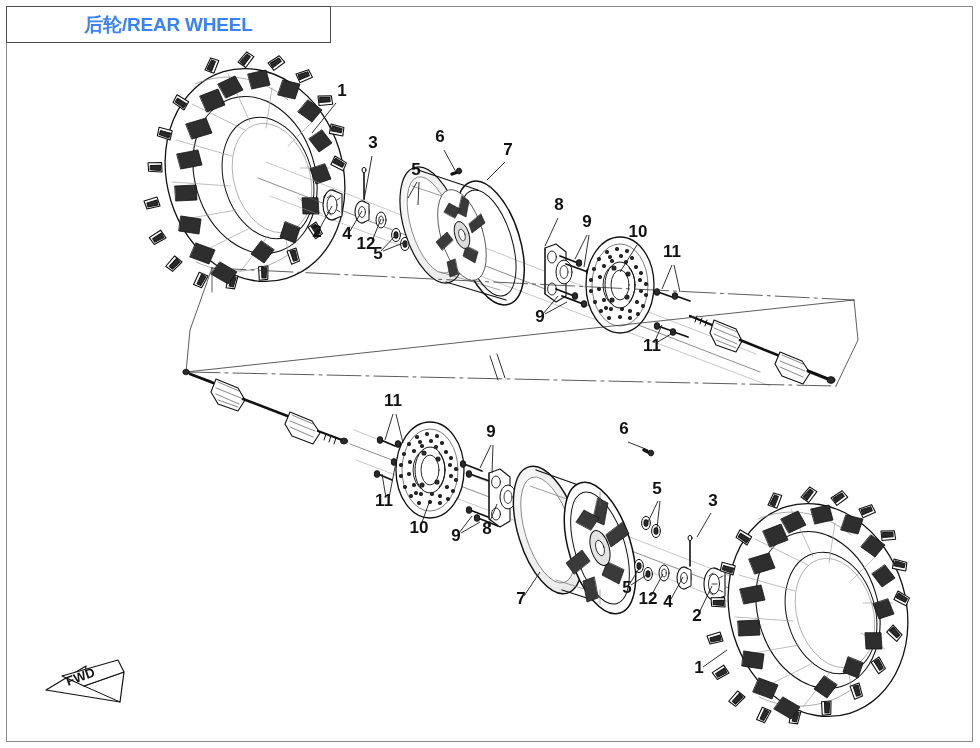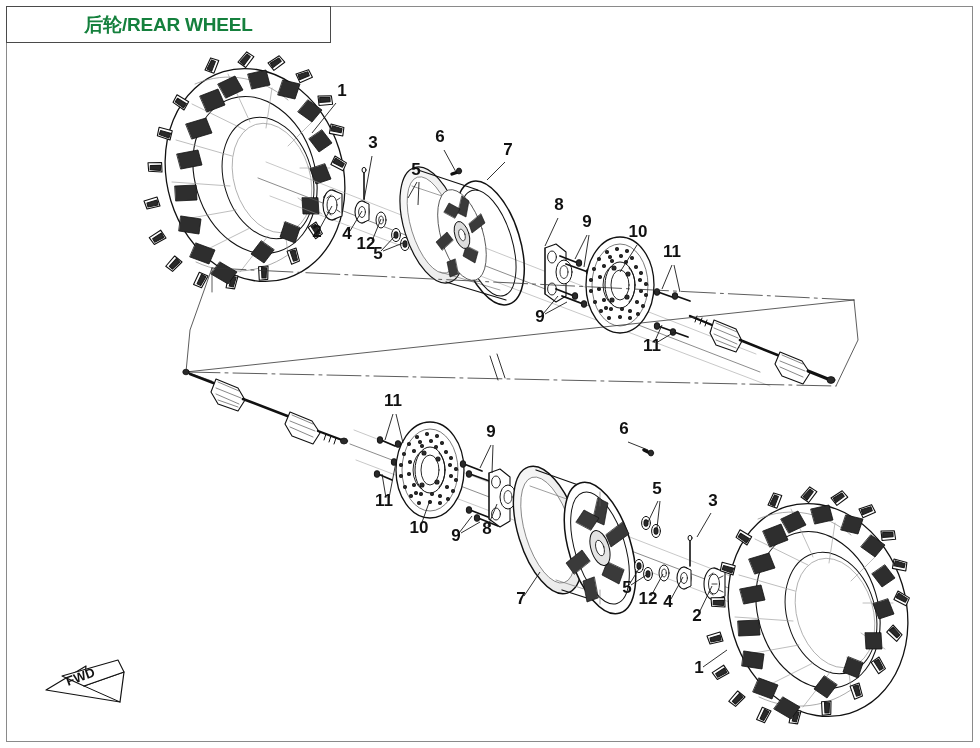--- a/index.html
+++ b/index.html
@@ -1,20 +1,20 @@
 <!DOCTYPE html>
 <html><head>
 <meta charset="utf-8">
 <style>
   html,body{margin:0;padding:0;background:#fff;}
   body{width:980px;height:748px;font-family:"Liberation Sans",sans-serif;}
   #page{position:relative;width:980px;height:748px;background:#fff;overflow:hidden;}
   #frame{position:absolute;left:6px;top:6px;width:967px;height:736px;border:1.4px solid #8a8a8a;box-sizing:border-box;}
   #title-box{position:absolute;left:6px;top:6px;width:325px;height:37px;border:1.4px solid #4a4a4a;box-sizing:border-box;background:#fff;display:flex;align-items:center;justify-content:center;}
-  #title-text{font-size:19px;font-weight:bold;color:#15803d;letter-spacing:-0.2px;white-space:nowrap;font-family:"Liberation Sans","DejaVu Sans",sans-serif;}
+  #title-text{font-size:19px;font-weight:bold;color:#3b82f6;letter-spacing:-0.2px;white-space:nowrap;font-family:"Liberation Sans","DejaVu Sans",sans-serif;}
   svg.layer{position:absolute;left:0;top:0;width:980px;height:748px;}
   .callout{font-family:"Liberation Sans",sans-serif;font-size:17px;font-weight:bold;fill:#111;}
   .fwd{font-family:"Liberation Sans",sans-serif;font-size:13px;font-weight:bold;fill:#111;}
 </style>
 </head>
 <body>
 
 <div id="page">
 
   <div id="frame"></div>

